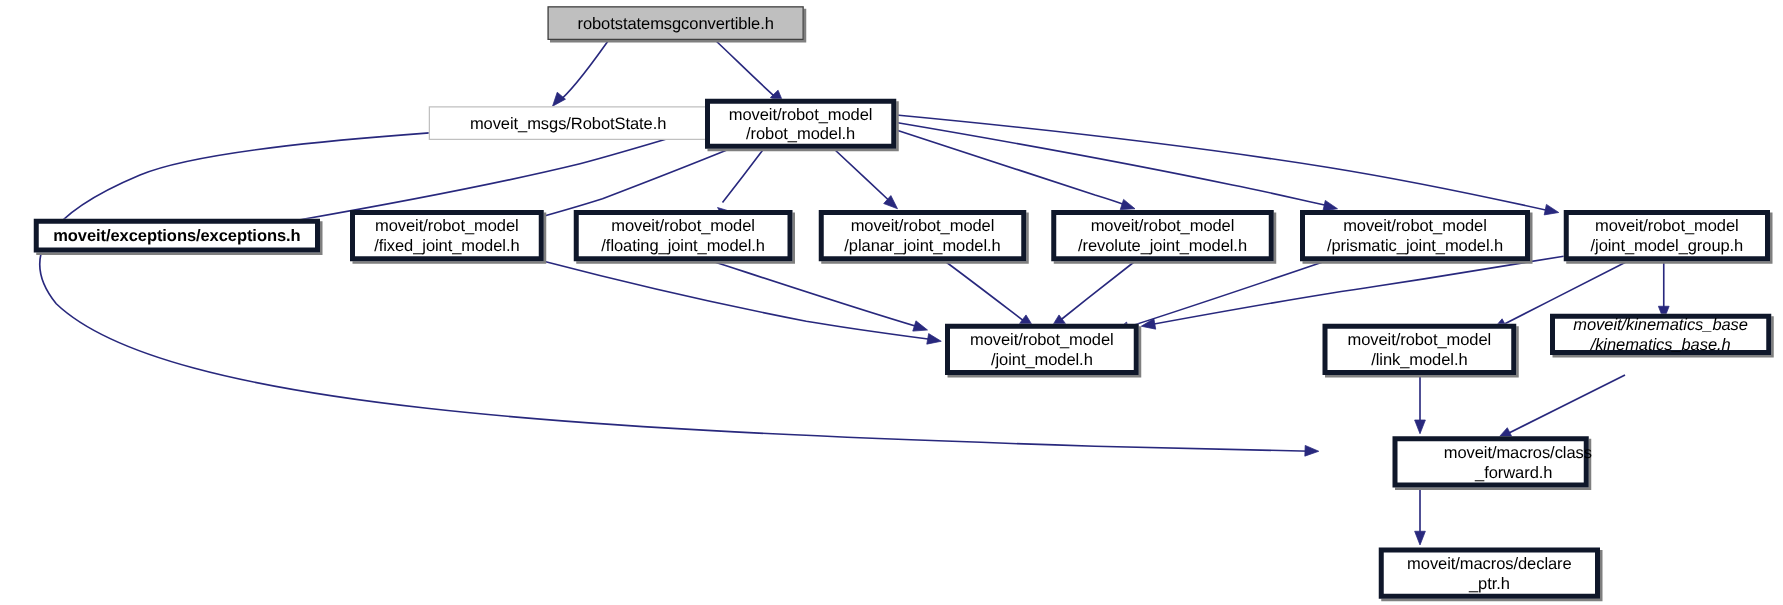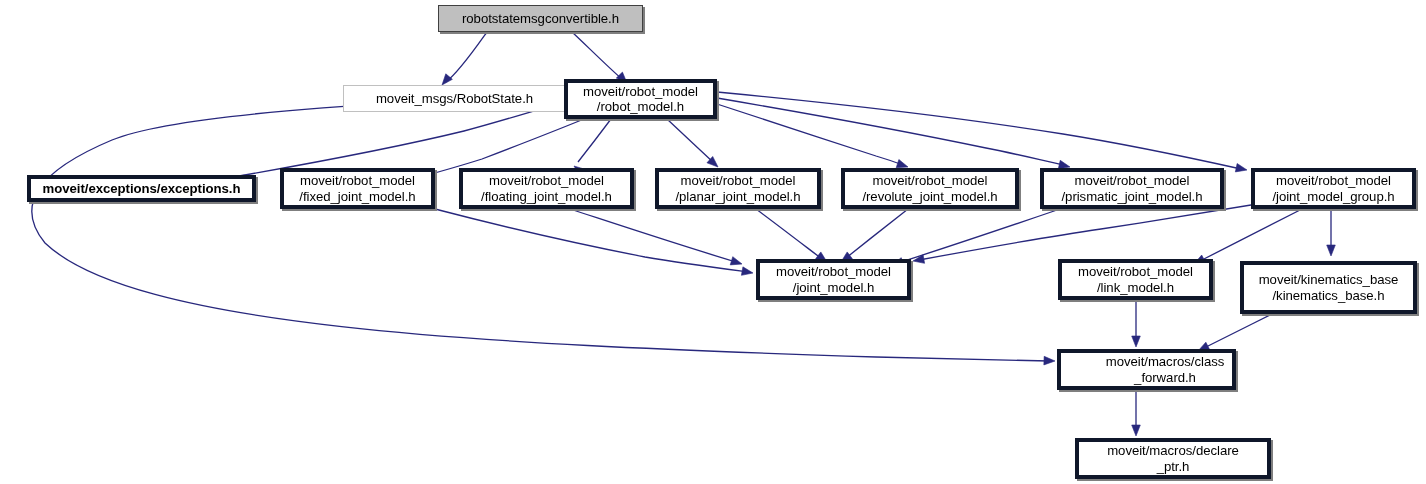--- a/index.html
+++ b/index.html
@@ -132,21 +132,21 @@
       <div class="node" style="left: 841px; top: 168px; width: 178px; height: 41px;"><span class="node-label">moveit/robot_model
 /revolute_joint_model.h</span></div>
       <div class="node" style="left: 1040px; top: 168px; width: 184px; height: 41px;"><span class="node-label">moveit/robot_model
 /prismatic_joint_model.h</span></div>
       <div class="node" style="left: 1251px; top: 168px; width: 165px; height: 41px;"><span class="node-label">moveit/robot_model
 /joint_model_group.h</span></div>
       <div class="node" style="left: 756px; top: 259px; width: 155px; height: 41px;"><span class="node-label">moveit/robot_model
 /joint_model.h</span></div>
       <div class="node" style="left: 1058px; top: 259px; width: 155px; height: 41px;"><span class="node-label">moveit/robot_model
 /link_model.h</span></div>
-      <div class="node" style="left: 1240px; top: 261px; width: 177px; height: 53px;"><span class="node-label">moveit/kinematics_base
+      <div class="node" style="left: 1240px; top: 251px; width: 177px; height: 33px; font-style: italic;"><span class="node-label">moveit/kinematics_base
 /kinematics_base.h</span></div>
-      <div class="node" style="left: 1057px; top: 349px; width: 179px; height: 41px; padding-left: 37px;"><span class="node-label">moveit/macros/class
+      <div class="node" style="left: 1114px; top: 349px; width: 157px; height: 41px; padding-left: 37px;"><span class="node-label">moveit/macros/class
 _forward.h</span></div>
-      <div class="node" style="left: 1075px; top: 438px; width: 196px; height: 41px;"><span class="node-label">moveit/macros/declare
+      <div class="node" style="left: 1103px; top: 438px; width: 177px; height: 41px;"><span class="node-label">moveit/macros/declare
 _ptr.h</span></div>
     </div>
 
 </div>
 
 </body></html>

